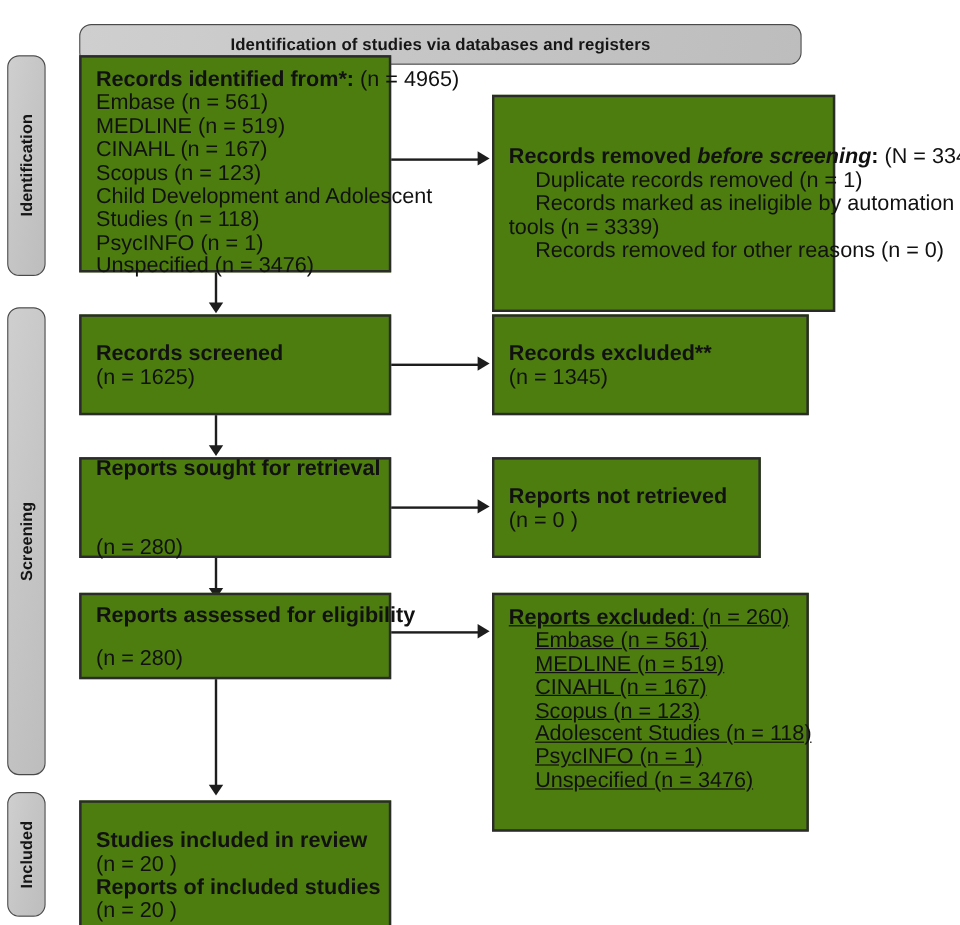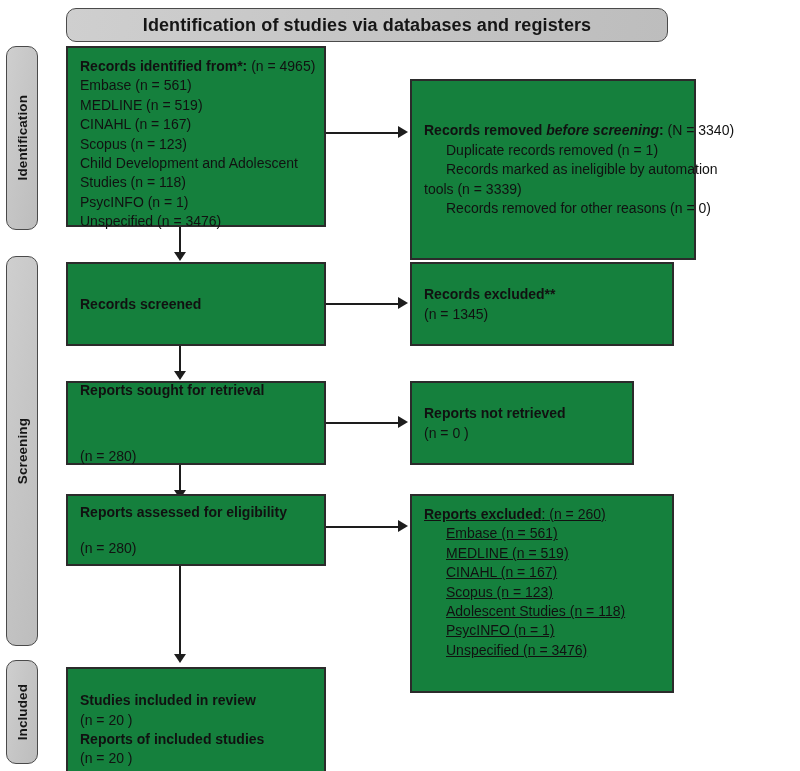--- a/index.html
+++ b/index.html
@@ -34,32 +34,32 @@
   }
   .phase-bar.vertical span {
     writing-mode: vertical-rl;
     transform: rotate(180deg);
     white-space: nowrap;
   }
 
   
   .header-bar {
     left: 66px;
-    top: 8px;
+    top: 20px;
     width: 602px;
     height: 34px;
-    font-size: 18px;
+    font-size: 14px;
   }
 
   
   .node-box {
-    background: #15803d;
+    background: #4d7c0f;
     border: 2px solid #2b2b2b;
     padding: 9px 10px 8px 12px;
-    font-size: 14px;
+    font-size: 18px;
     line-height: 19.4px;
     color: #111111;
   }
   .node-box .line { white-space: nowrap; }
   .node-box b { font-weight: bold; }
   .node-box i { font-style: italic; font-weight: bold; }
   .indent { padding-left: 22px; }
 
   .vcenter {
     display: flex;
@@ -137,20 +137,21 @@
   <div class="line indent">Records removed for other reasons (n = 0)</div>
 </div>
 
 <div class="abs line-v" style="left:179px; top:227px; height:30px;"></div>
 <div class="abs arrow-down" style="left:174px; top:252px;"></div>
 
 <div class="abs node-box vcenter" style="left:66px; top:262px; width:260px; height:84px;">
   <div class="line">
     <b>Records screened</b>
   </div>
+  <div class="line">(n = 1625)</div>
 </div>
 
 <div class="abs line-h" style="left:326px; top:303px; width:74px;"></div>
 <div class="abs arrow-right" style="left:398px; top:297px;"></div>
 
 <div class="abs node-box vcenter" style="left:410px; top:262px; width:264px; height:84px;">
   <div class="line">
     <b>Records excluded**</b>
   </div>
   <div class="line">(n = 1345)</div>

